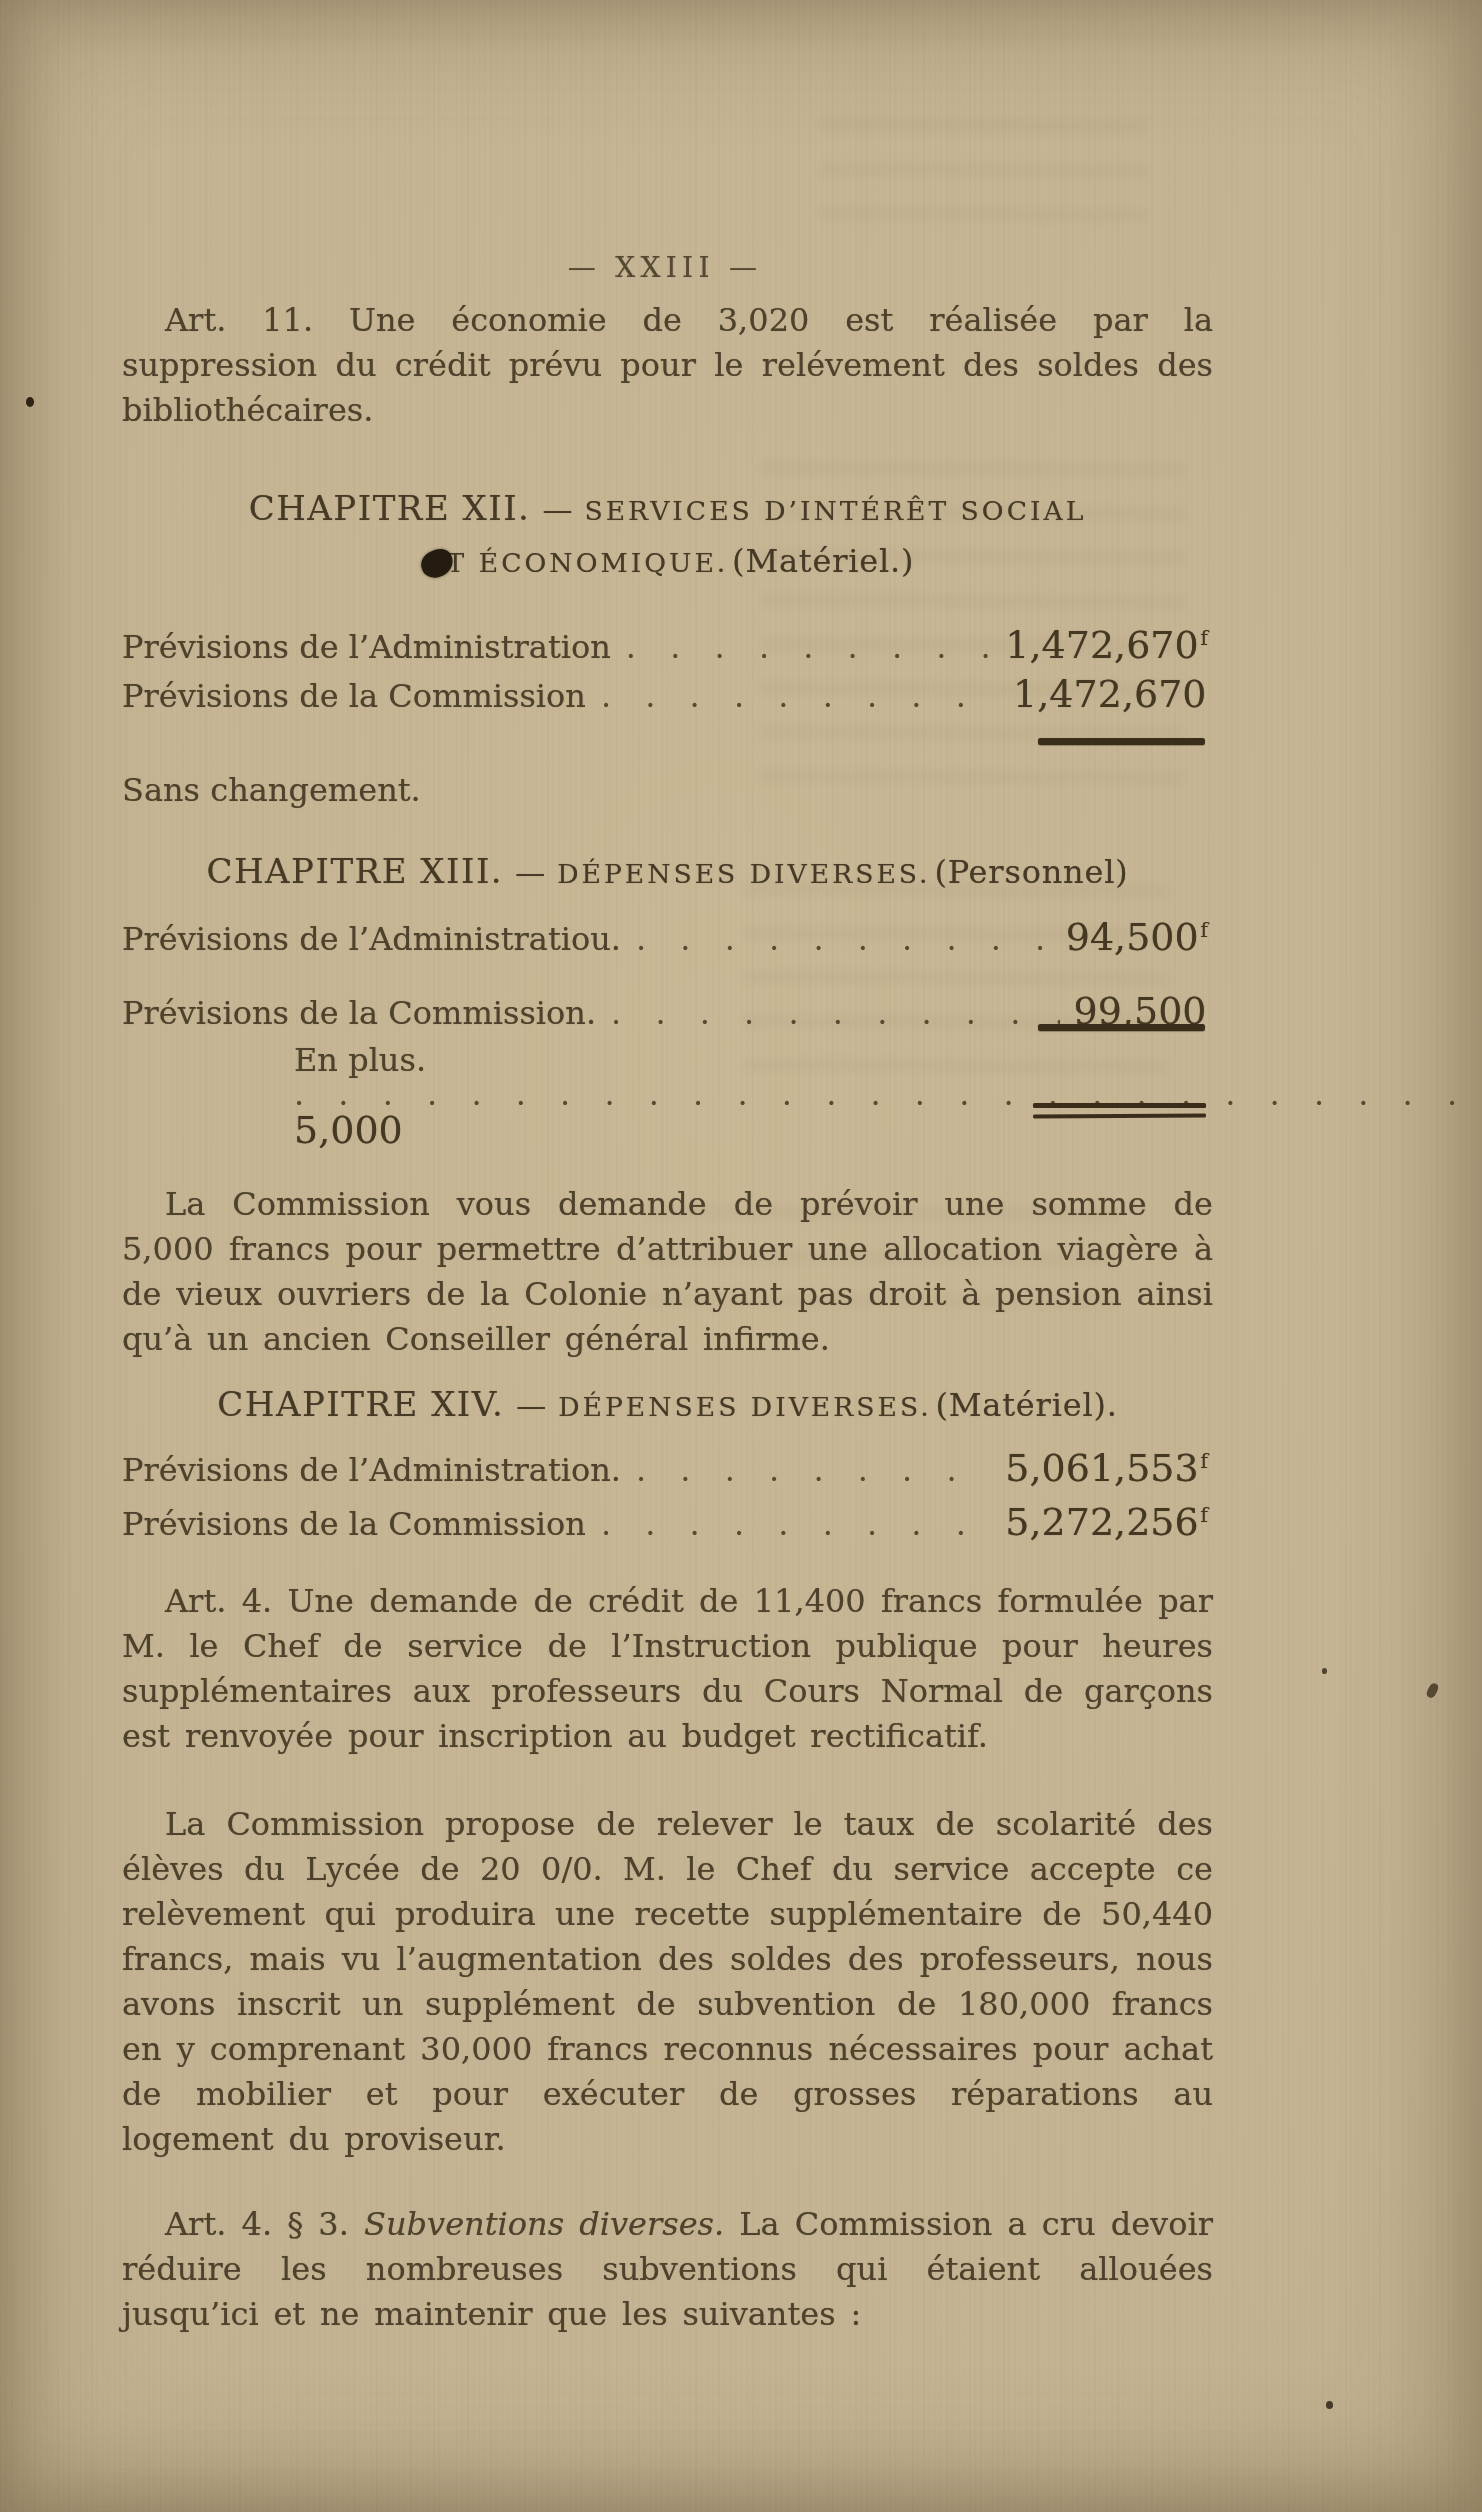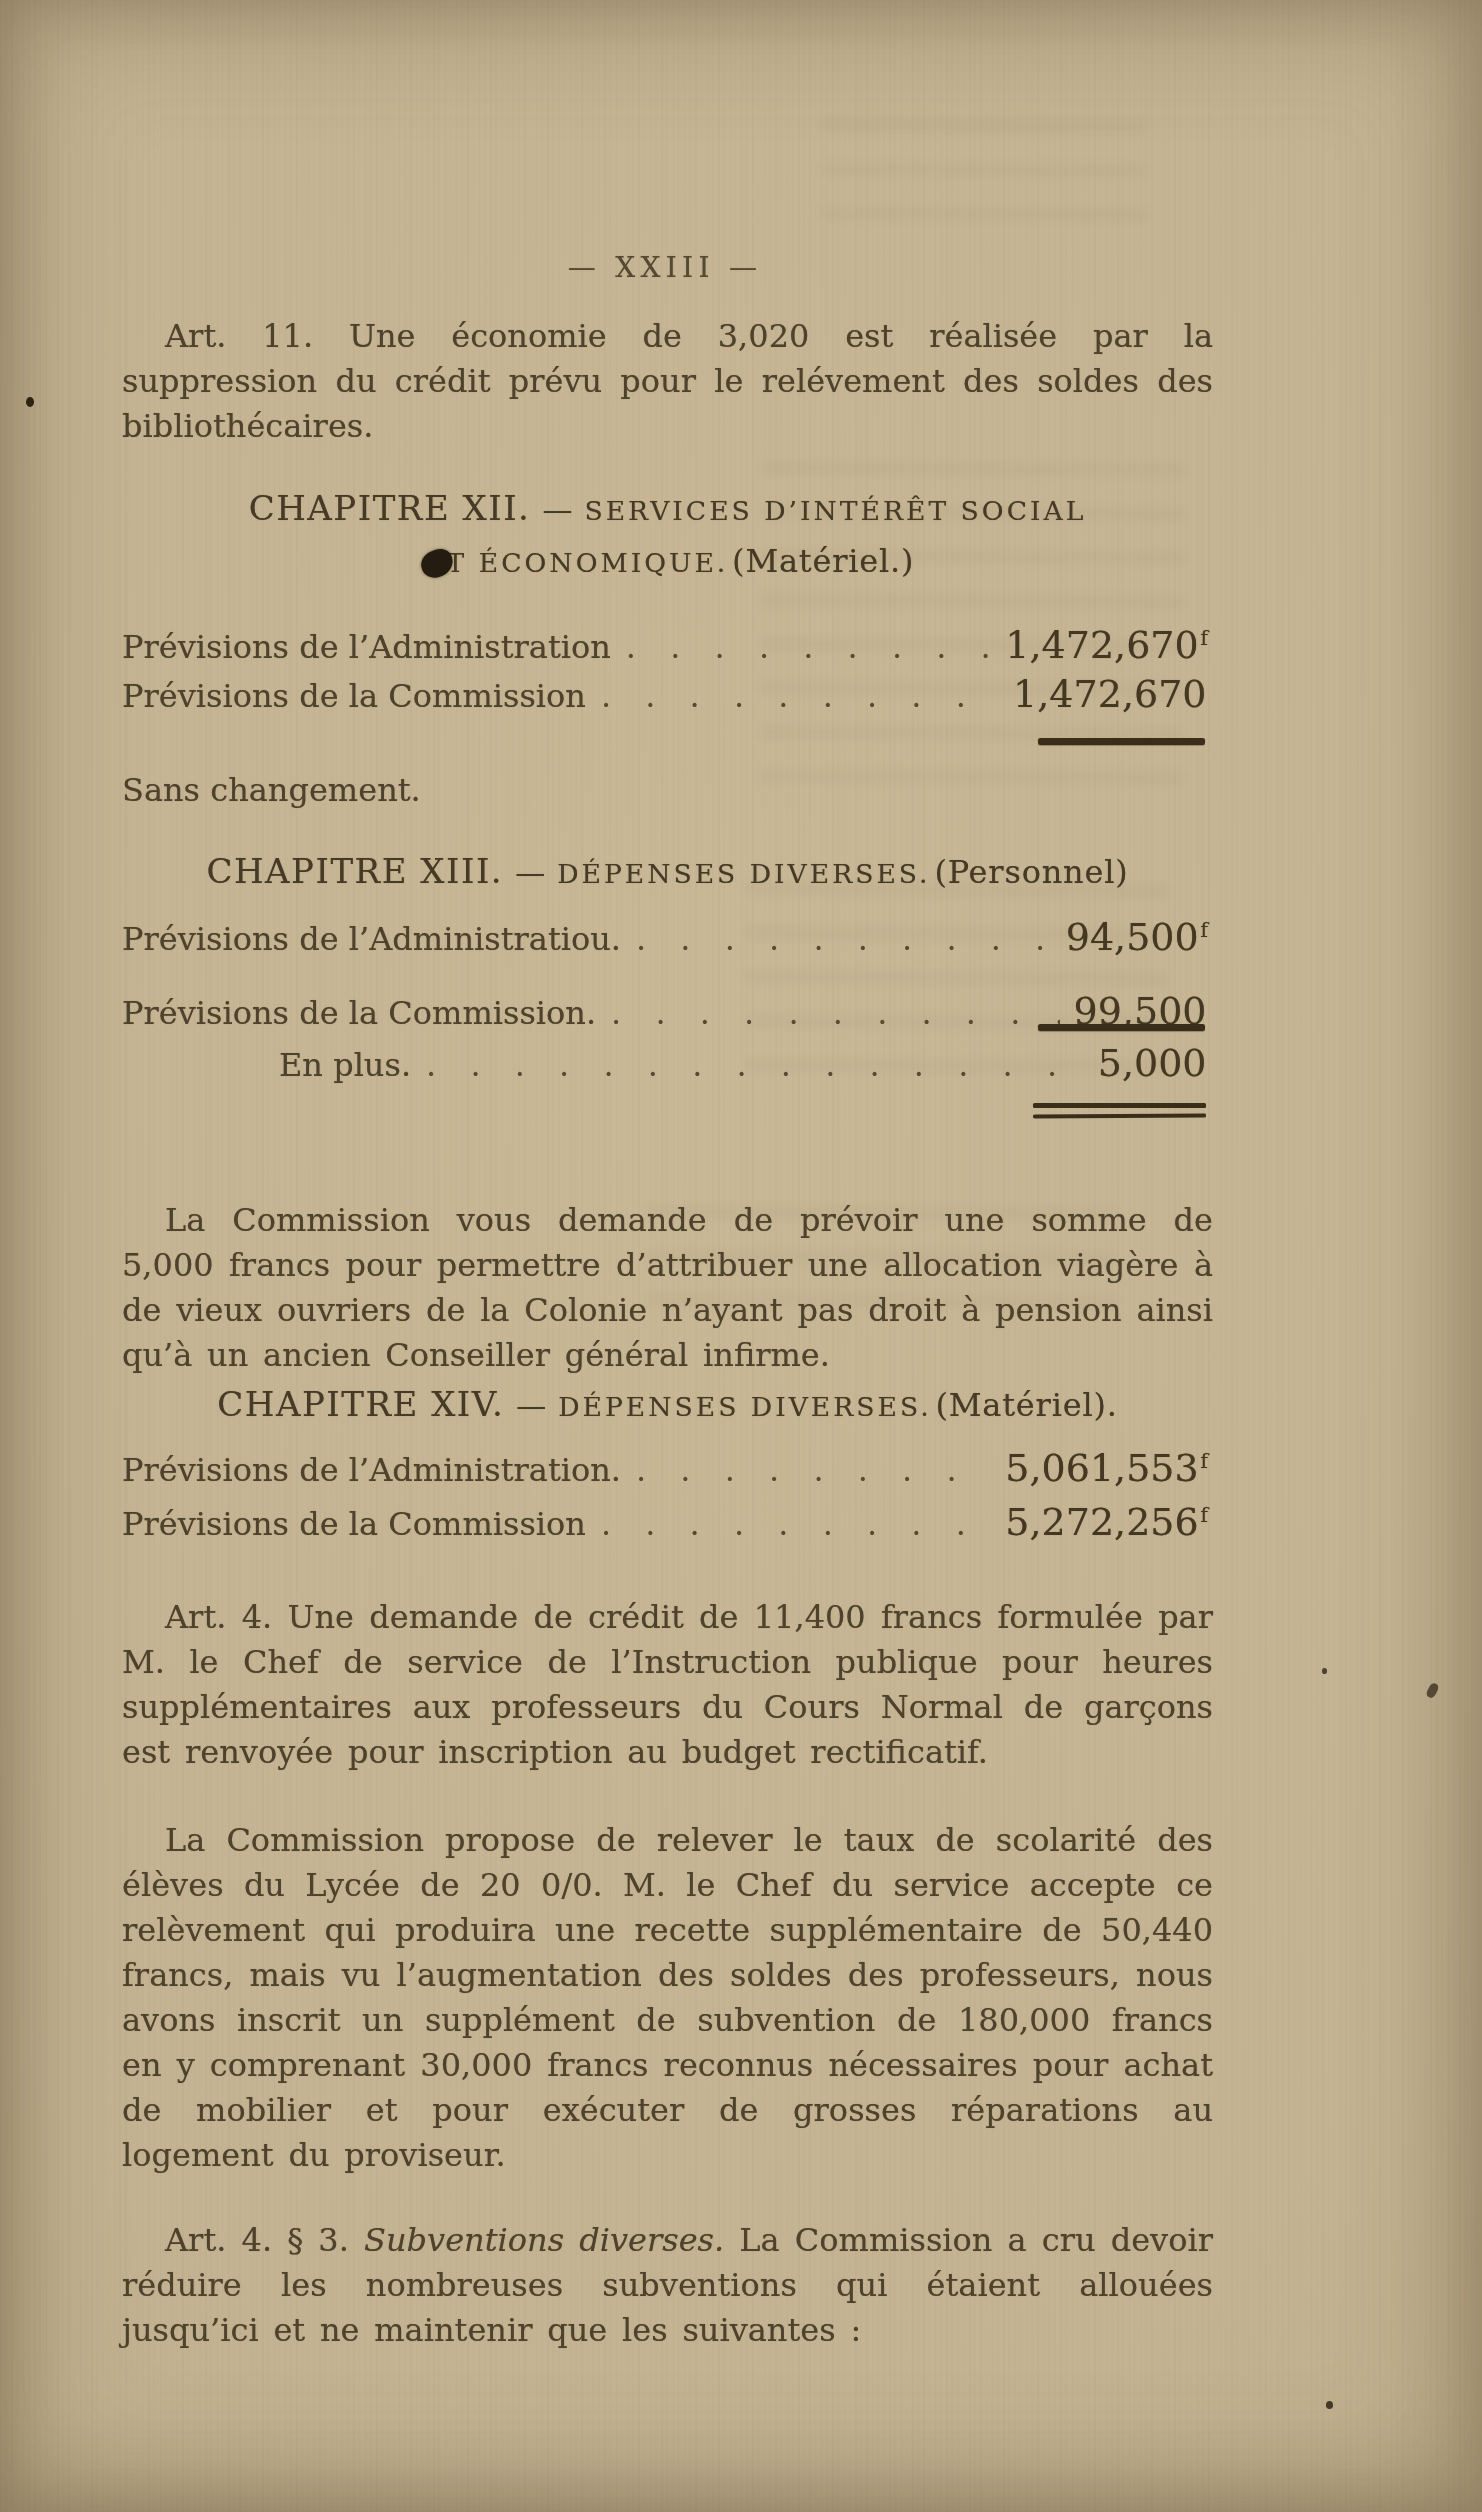--- a/index.html
+++ b/index.html
@@ -36,21 +36,21 @@
   .pageno {
     left: 122px; top: 251px; width: 1086px; text-align: center;
     font-size: 28px; letter-spacing: 5.3px; color: #564933;
     text-shadow: 0 0 0.8px rgba(76,64,42,.5);
   }
 
   .para {
     left: 122px; width: 1091px; font-size: 32px; line-height: 45px;
     text-align: justify; text-indent: 43px; color: #4e422d;
     text-shadow: 0 0 0.8px rgba(76,64,42,.5); word-spacing: 4.6px;
-    hyphens: auto; margin-top: 16px; -webkit-hyphens: auto;
+    hyphens: auto; -webkit-hyphens: auto;
   }
   .italic { font-style: italic; }
 
   .chap {
     left: 122px; width: 1091px; text-align: center; white-space: nowrap;
     color: #463a26; text-shadow: 0 0 0.8px rgba(70,58,38,.55);
   }
   .chap-name { font-size: 34px; letter-spacing: 1.5px; }
   .chap-dash { font-size: 30px; margin: 0 12px; }
   .chap-sub  { font-size: 26.6px; letter-spacing: 3px; }
@@ -70,21 +70,21 @@
   .row .lbl { white-space: nowrap; text-shadow: 0 0 0.8px rgba(76,64,42,.5); }
   .row .leader {
     flex: 1 1 auto; overflow: hidden; white-space: nowrap;
     margin: 0 13.7px 0 15px; word-spacing: 24px; color: #574a33;
   }
   .row .amt {
     white-space: nowrap; font-size: 38px; color: #443823;
     text-shadow: 0 0 0.8px rgba(60,48,30,.55);
   }
   .row .amt sup { font-size: 21px; vertical-align: 13px; margin-left: 1.5px; }
-  .row-indent { padding-left: 157px; }
+  .row-indent { padding-left: 157px; flex-direction: column; }
 
   .note { left: 122px; font-size: 32px; text-shadow: 0 0 0.8px rgba(76,64,42,.5); margin-top: 20px; }
 
   .rule {
     left: 1038px; width: 167px; height: 6.8px; background: #3a2e1b;
     border-radius: 2.3px; box-shadow: 0 0.8px 0.8px rgba(58,46,27,.45);
   }
   .dblrule { left: 1033px; width: 173px; }
   .dblrule .b1 { height: 4.6px; background: #3a2e1b; border-radius: 1.5px; }
   .dblrule .b2 { height: 3.8px; background: #3a2e1b; border-radius: 1.5px;

